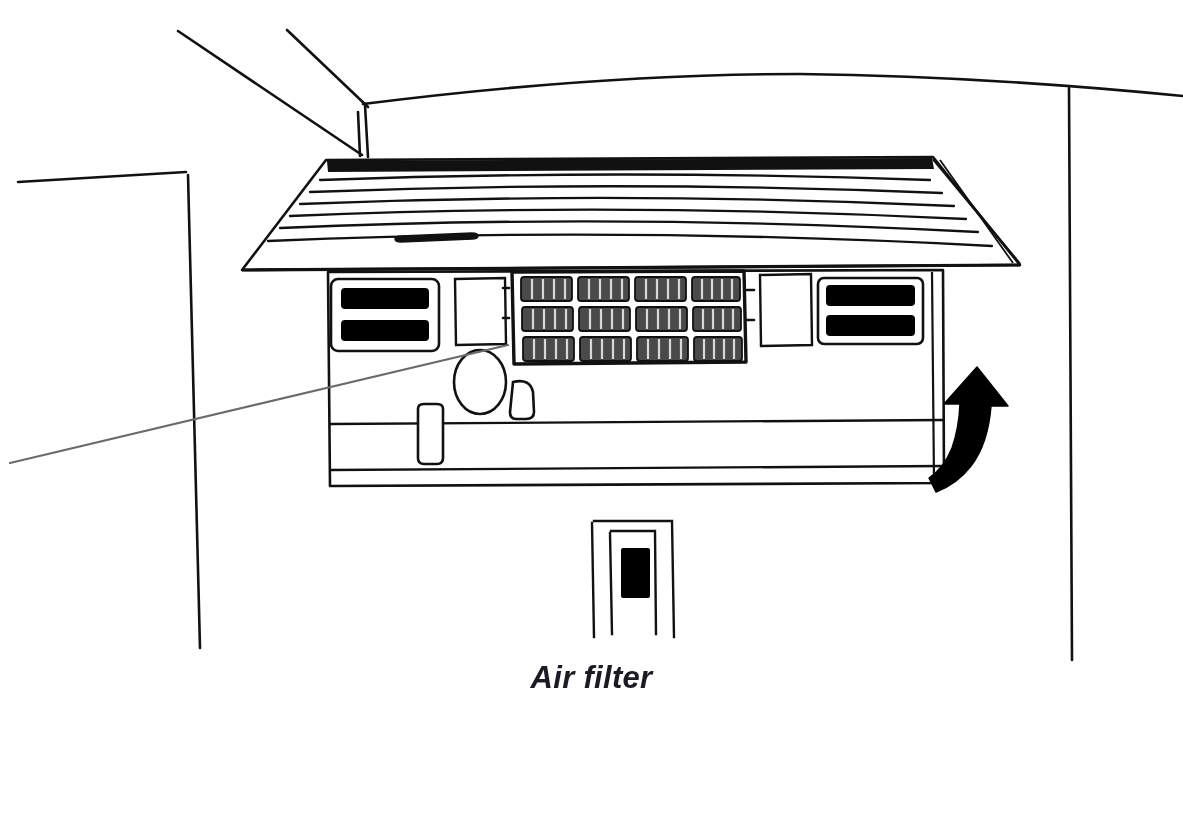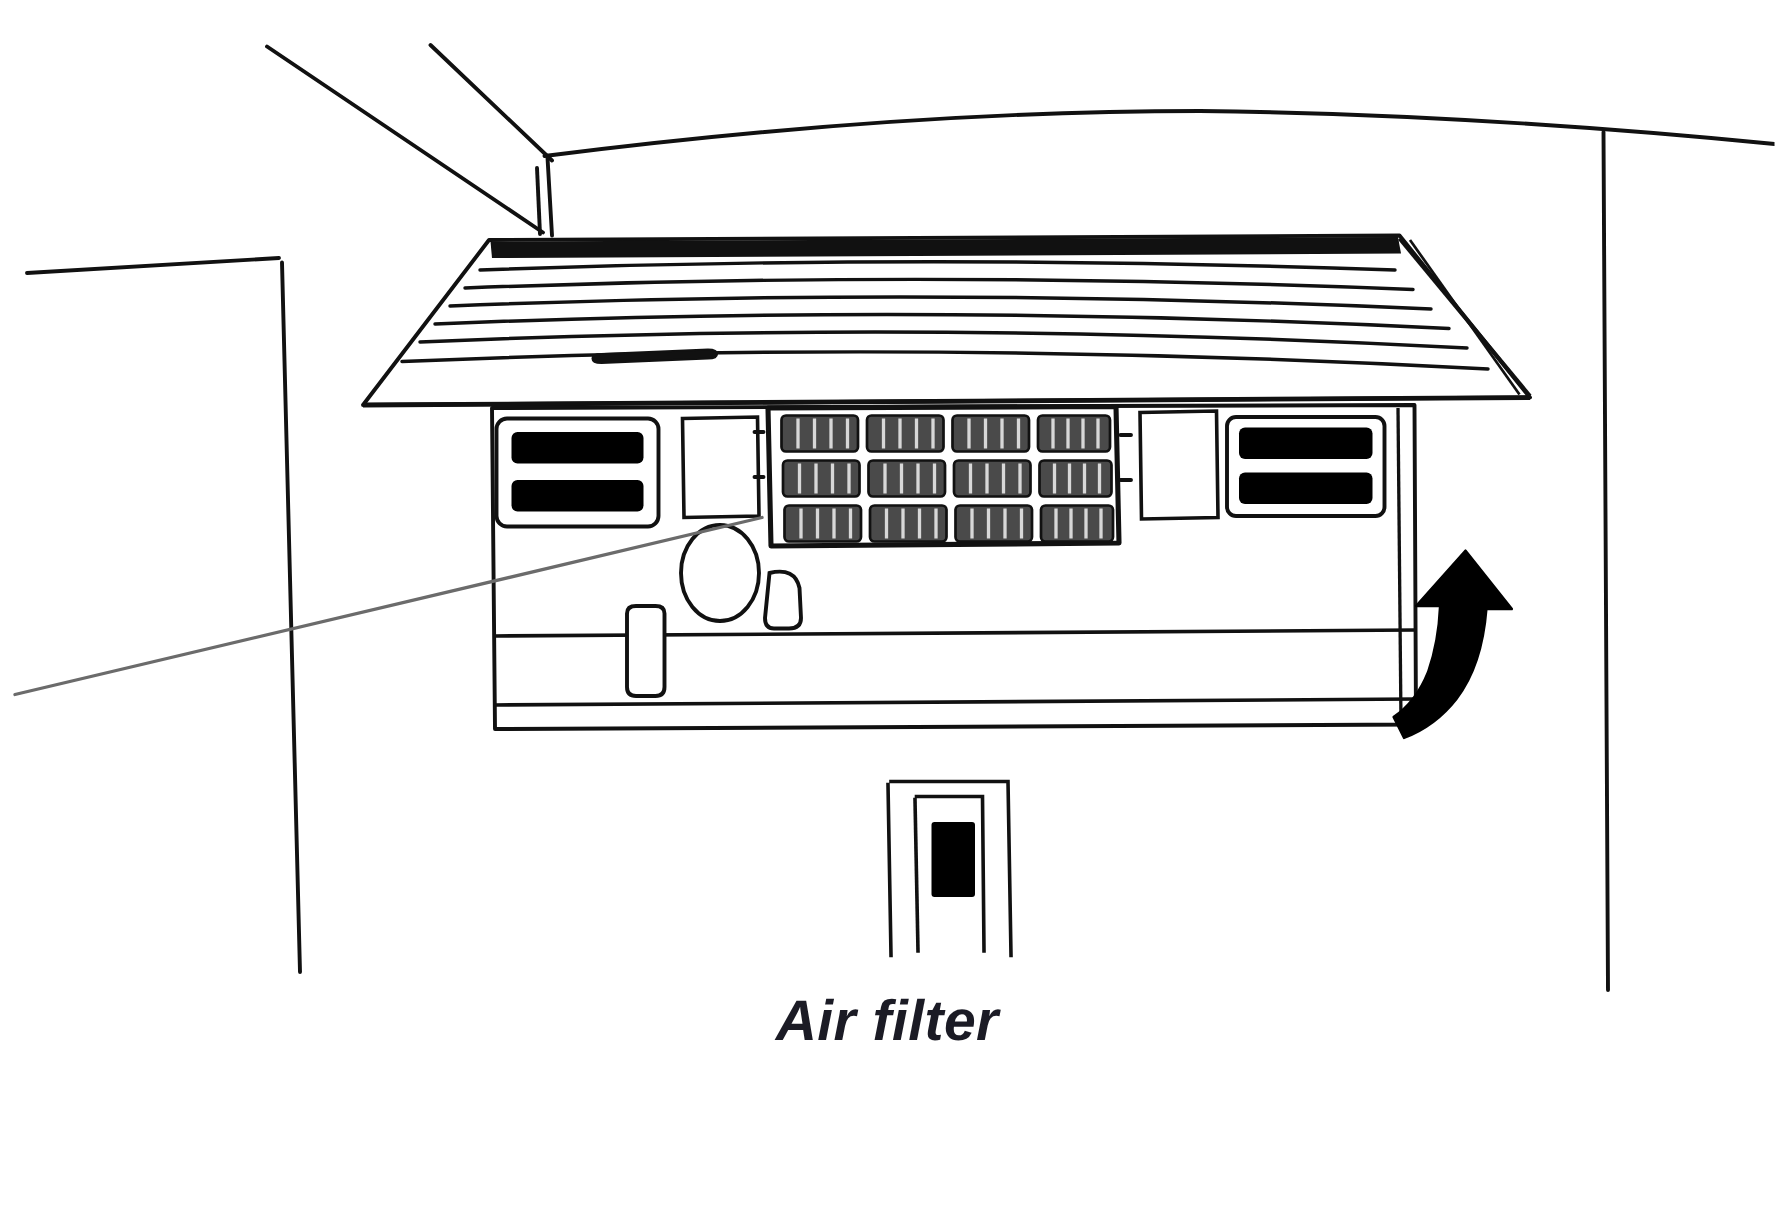--- a/index.html
+++ b/index.html
@@ -31,21 +31,21 @@
   .caption-layer {
     position: absolute;
     left: 0;
     top: 660px;
     width: 1183px;
     text-align: center;
     pointer-events: none;
   }
   .caption-text {
     font-family: "Liberation Sans", sans-serif;
-    font-size: 38px;
+    font-size: 31px;
     font-weight: bold;
     font-style: italic;
     color: #1b1b25;
     letter-spacing: 0.3px;
     white-space: pre;
   }
 </style>
 </head>
 <body>
 

